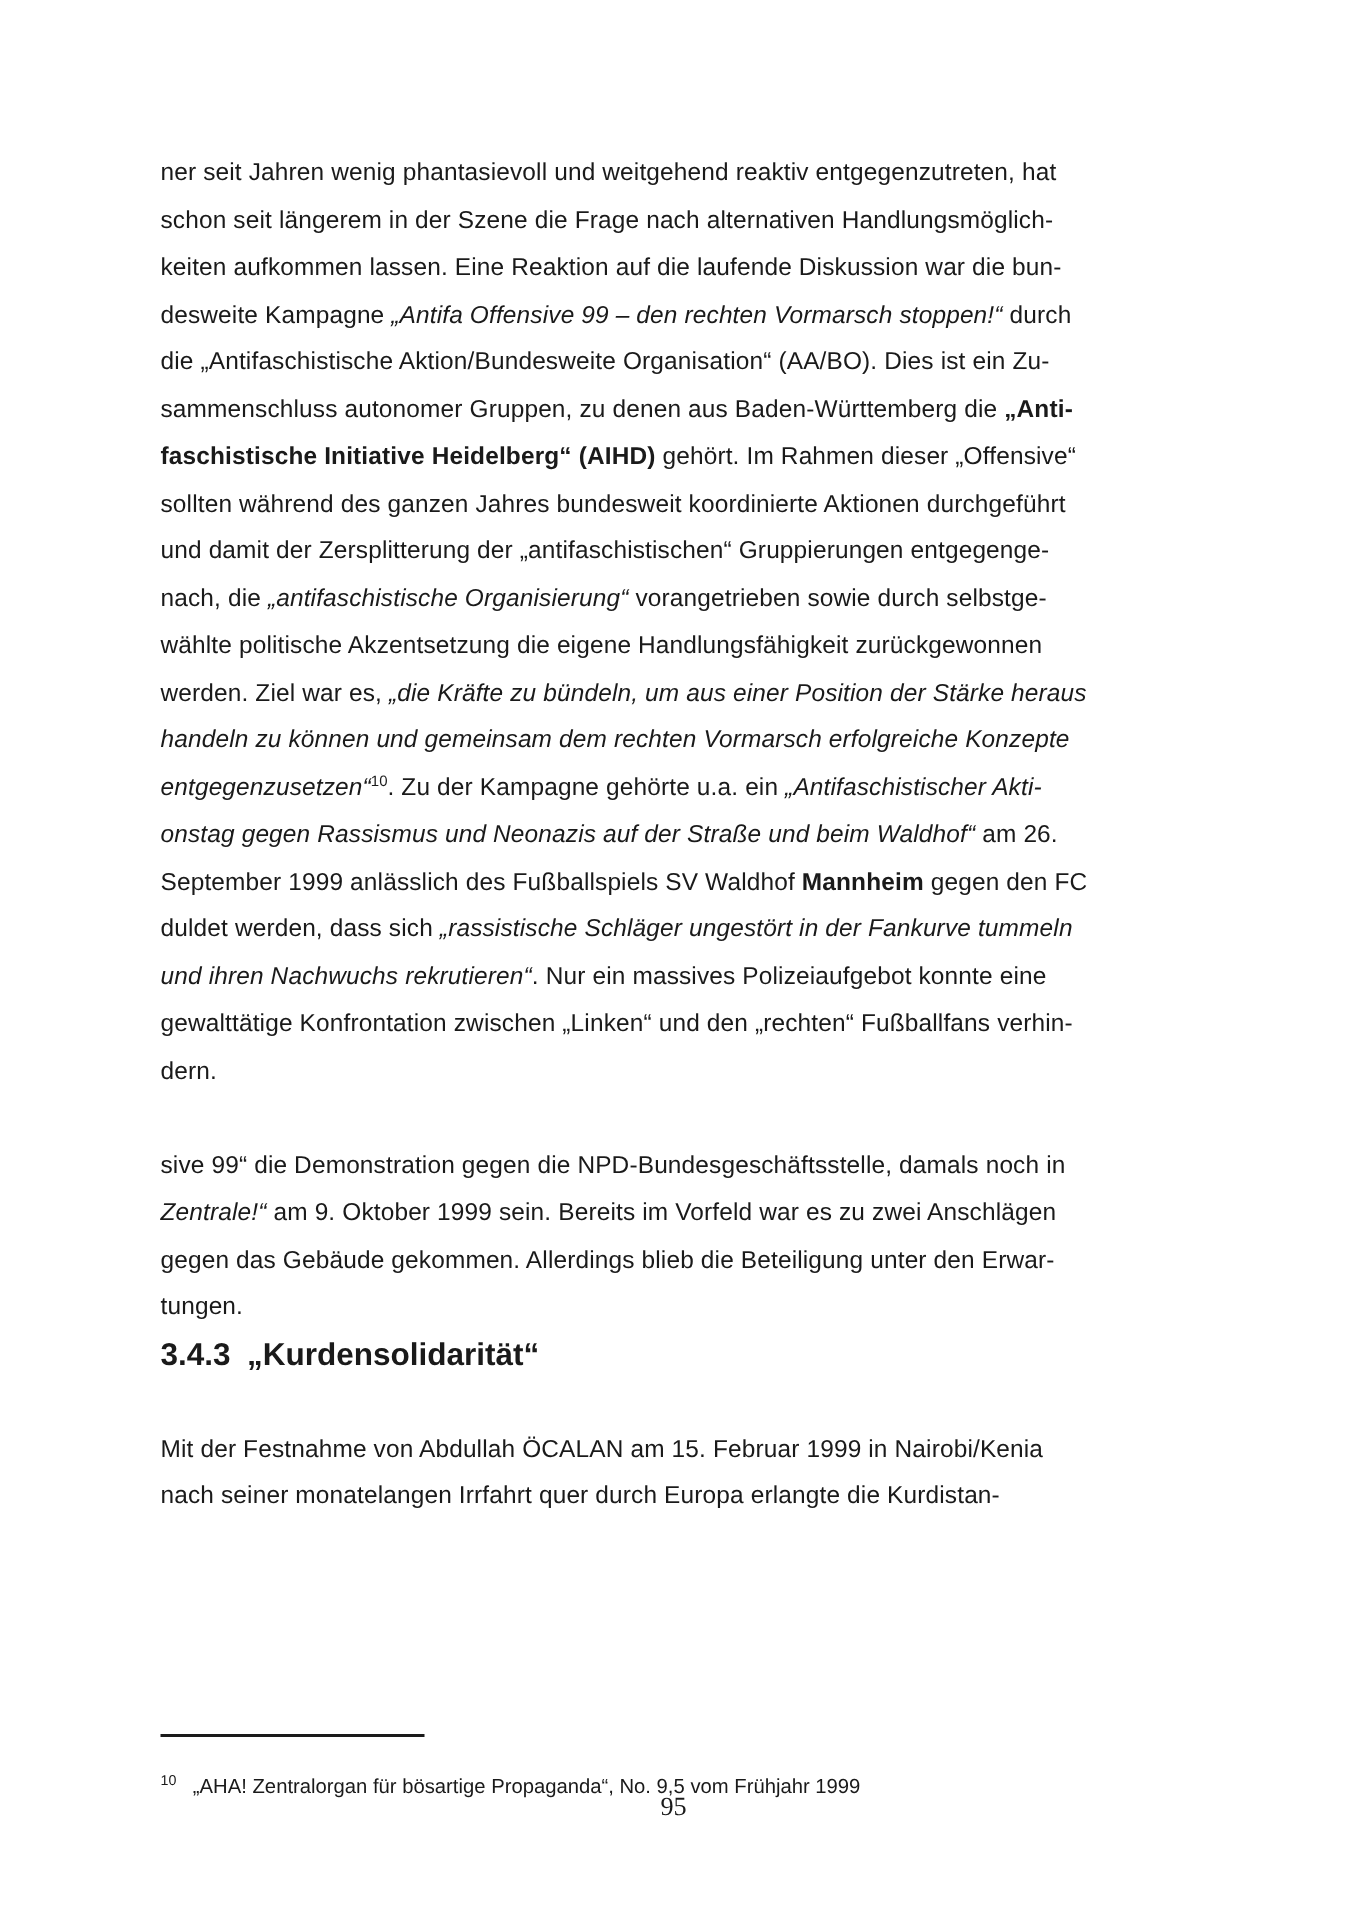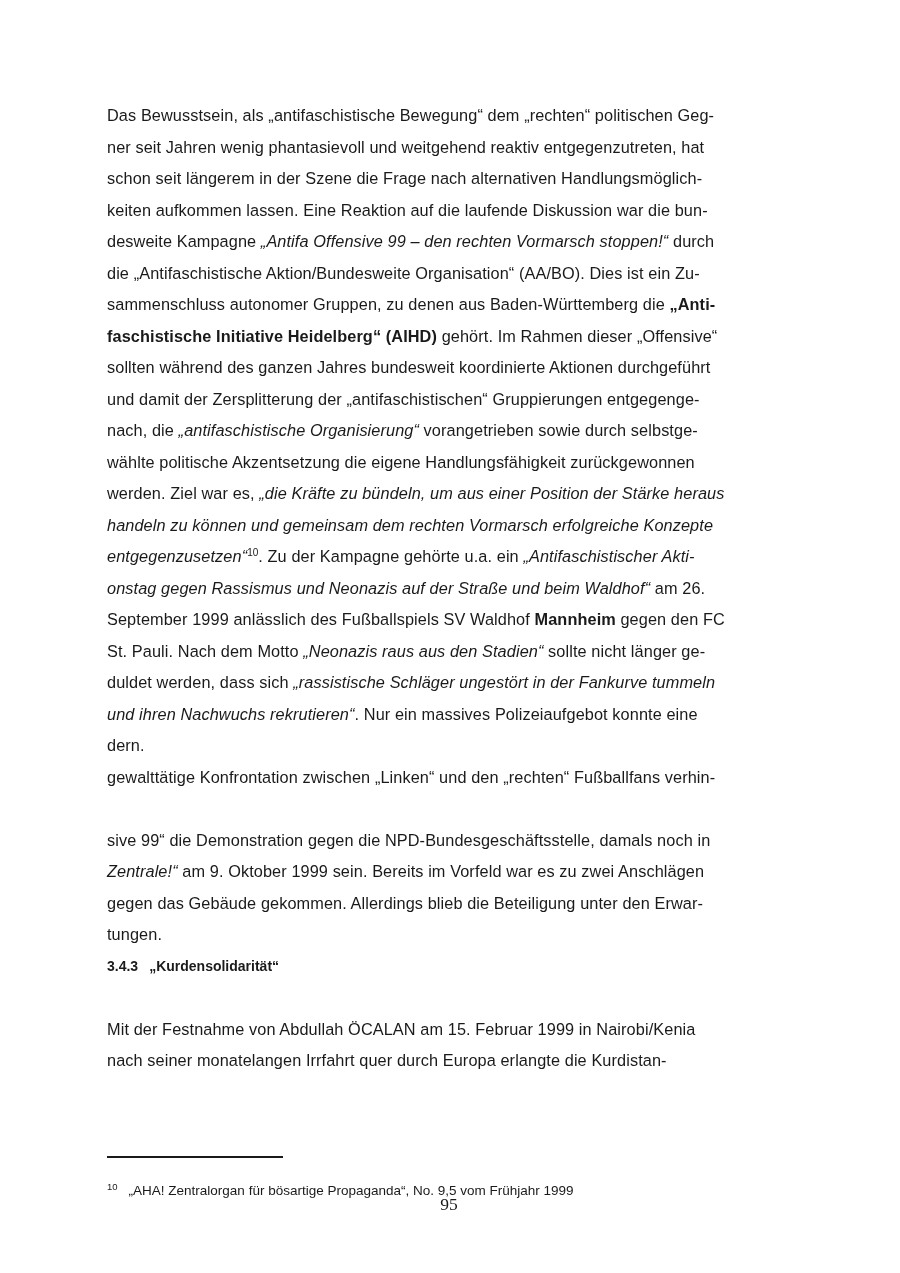--- a/index.html
+++ b/index.html
@@ -33,21 +33,21 @@
   .sup {
     font-size: 10px;
     position: relative;
     top: -6px;
     letter-spacing: 0;
   }
   .gap { margin-right: 11px; }
   .heading-line {
     height: 31.5px;
     line-height: 31.5px;
-    font-size: 14px;
+    font-size: 21px;
     white-space: nowrap;
   }
   .footnote-area {
     position: absolute;
     left: 107px;
     top: 1156px;
     width: 690px;
   }
   .footnote-rule {
     width: 176px;
@@ -77,42 +77,40 @@
     color: #1a1a1a;
   }
 </style>
 </head>
 <body>
 
 <div class="page">
 
   <div class="text-block">
       <div class="paragraph">
-        <div class="text-line"><span>Das Bewusstsein, als „antifaschistische Bewegung“ dem „rechten“ politischen Geg-</span></div>
         <div class="text-line"><span>ner seit Jahren wenig phantasievoll und weitgehend reaktiv entgegenzutreten, hat</span></div>
         <div class="text-line"><span>schon seit längerem in der Szene die Frage nach alternativen Handlungsmöglich-</span></div>
         <div class="text-line"><span>keiten aufkommen lassen. Eine Reaktion auf die laufende Diskussion war die bun-</span></div>
         <div class="text-line"><span>desweite Kampagne </span><span class="i">„Antifa Offensive 99 – den rechten Vormarsch stoppen!“</span><span> durch</span></div>
         <div class="text-line"><span>die „Antifaschistische Aktion/Bundesweite Organisation“ (AA/BO). Dies ist ein Zu-</span></div>
         <div class="text-line"><span>sammenschluss autonomer Gruppen, zu denen aus Baden-Württemberg die </span><span class="b">„Anti-</span></div>
         <div class="text-line"><span class="b">faschistische Initiative Heidelberg“ (AIHD)</span><span> gehört. Im Rahmen dieser „Offensive“</span></div>
         <div class="text-line"><span>sollten während des ganzen Jahres bundesweit koordinierte Aktionen durchgeführt</span></div>
         <div class="text-line"><span>und damit der Zersplitterung der „antifaschistischen“ Gruppierungen entgegenge-</span></div>
         <div class="text-line"><span>nach, die </span><span class="i">„antifaschistische Organisierung“</span><span> vorangetrieben sowie durch selbstge-</span></div>
         <div class="text-line"><span>wählte politische Akzentsetzung die eigene Handlungsfähigkeit zurückgewonnen</span></div>
         <div class="text-line"><span>werden. Ziel war es, </span><span class="i">„die Kräfte zu bündeln, um aus einer Position der Stärke heraus</span></div>
         <div class="text-line"><span class="i">handeln zu können und gemeinsam dem rechten Vormarsch erfolgreiche Konzepte</span></div>
         <div class="text-line"><span class="i">entgegenzusetzen“</span><span class="sup">10</span><span>. Zu der Kampagne gehörte u.a. ein </span><span class="i">„Antifaschistischer Akti-</span></div>
         <div class="text-line"><span class="i">onstag gegen Rassismus und Neonazis auf der Straße und beim Waldhof“</span><span> am 26.</span></div>
         <div class="text-line"><span>September 1999 anlässlich des Fußballspiels SV Waldhof </span><span class="b">Mannheim</span><span> gegen den FC</span></div>
-        <div class="text-line"><span>St. Pauli. Nach dem Motto </span><span class="i">„Neonazis raus aus den Stadien“</span><span> sollte nicht länger ge-</span></div>
         <div class="text-line"><span>duldet werden, dass sich </span><span class="i">„rassistische Schläger ungestört in der Fankurve tummeln</span></div>
         <div class="text-line"><span class="i">und ihren Nachwuchs rekrutieren“</span><span>. Nur ein massives Polizeiaufgebot konnte eine</span></div>
+        <div class="text-line"><span>gewalttätige Konfrontation zwischen „Linken“ und den „rechten“ Fußballfans verhin-</span></div>
         <div class="text-line"><span>dern.</span></div>
-        <div class="text-line"><span>gewalttätige Konfrontation zwischen „Linken“ und den „rechten“ Fußballfans verhin-</span></div>
       </div>
       <div class="spacer"></div>
       <div class="paragraph">
         <div class="text-line"><span>sive 99“ die Demonstration gegen die NPD-Bundesgeschäftsstelle, damals noch in</span></div>
         <div class="text-line"><span class="i">Zentrale!“</span><span> am 9. Oktober 1999 sein. Bereits im Vorfeld war es zu zwei Anschlägen</span></div>
         <div class="text-line"><span>gegen das Gebäude gekommen. Allerdings blieb die Beteiligung unter den Erwar-</span></div>
         <div class="text-line"><span>tungen.</span></div>
       </div>
       <div class="heading-line"><span class="b gap">3.4.3</span><span class="b">„Kurdensolidarität“</span></div>
       <div class="spacer"></div>

